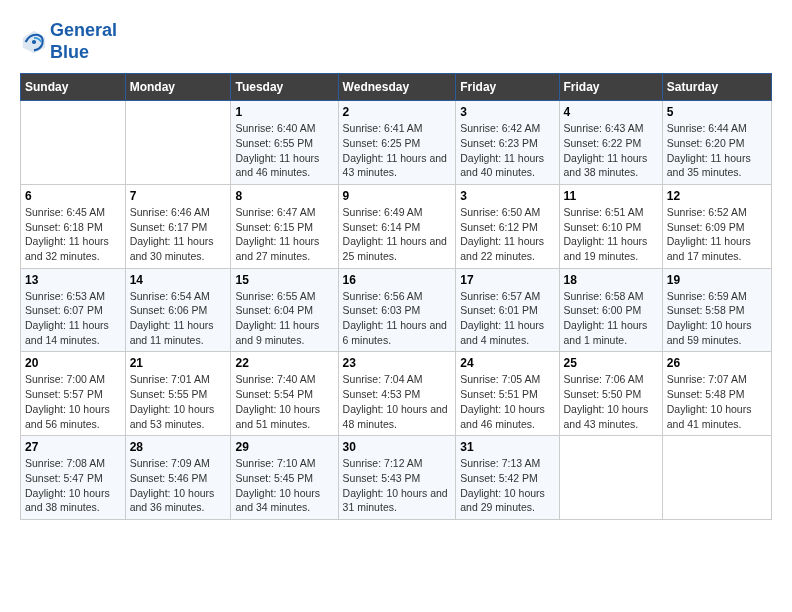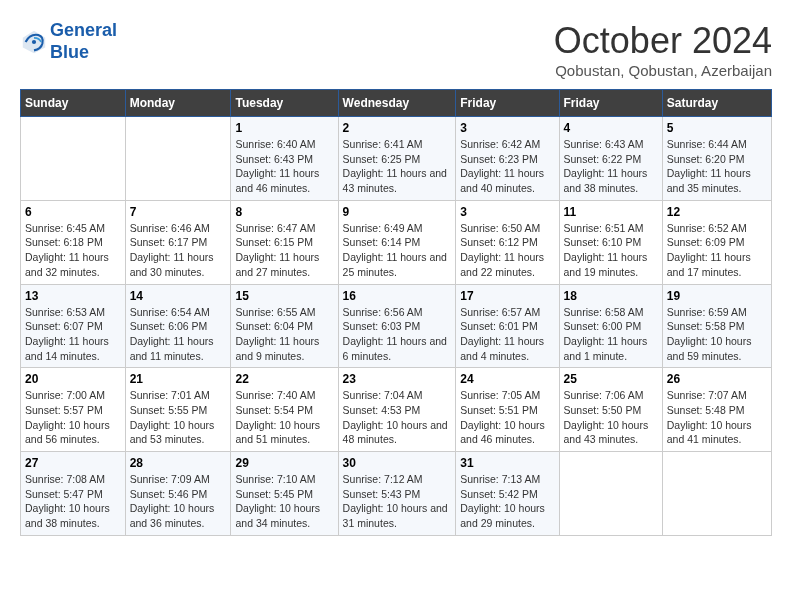--- a/index.html
+++ b/index.html
@@ -94,24 +94,20 @@
       <polygon points="20,4 36,14 36,28 20,36 4,28 4,14" fill="#1a5dab" opacity="0.15"></polygon>
       <path d="M8 20 Q14 8 26 10 Q34 12 32 22 Q30 30 20 32" fill="none" stroke="#1a5dab" stroke-width="3"></path>
       <path d="M20 14 Q28 14 30 20" fill="none" stroke="#3a9ad9" stroke-width="2.5"></path>
       <circle cx="20" cy="20" r="3" fill="#1a5dab"></circle>
     </svg>
     <div class="logo-text">
       <div><span class="logo-blue">General</span></div>
       <div><span class="logo-blue">Blue</span></div>
     </div>
   </div>
-  <div class="title-block">
-    <div class="month-title">October 2024</div>
-    <div class="location">Qobustan, Qobustan, Azerbaijan</div>
-  </div>
 </div>
 
 <table>
   <thead>
     <tr id="header-row">
         <th>Sunday</th>
         <th>Monday</th>
         <th>Tuesday</th>
         <th>Wednesday</th>
         <th>Friday</th>
@@ -119,21 +115,21 @@
         <th>Saturday</th>
       </tr>
   </thead>
   <tbody id="calendar-body">
       <tr>
         <td class="empty"></td>
         <td class="empty"></td>
         <td>
           <span class="day-num">1</span>
           <div class="day-info" style="white-space: pre-line;">Sunrise: 6:40 AM
-Sunset: 6:43 PM
+Sunset: 6:55 PM
 Daylight: 11 hours and 46 minutes.</div>
         </td>
         <td>
           <span class="day-num">2</span>
           <div class="day-info" style="white-space: pre-line;">Sunrise: 6:41 AM
 Sunset: 6:25 PM
 Daylight: 11 hours and 43 minutes.</div>
         </td>
         <td>
           <span class="day-num">3</span>

